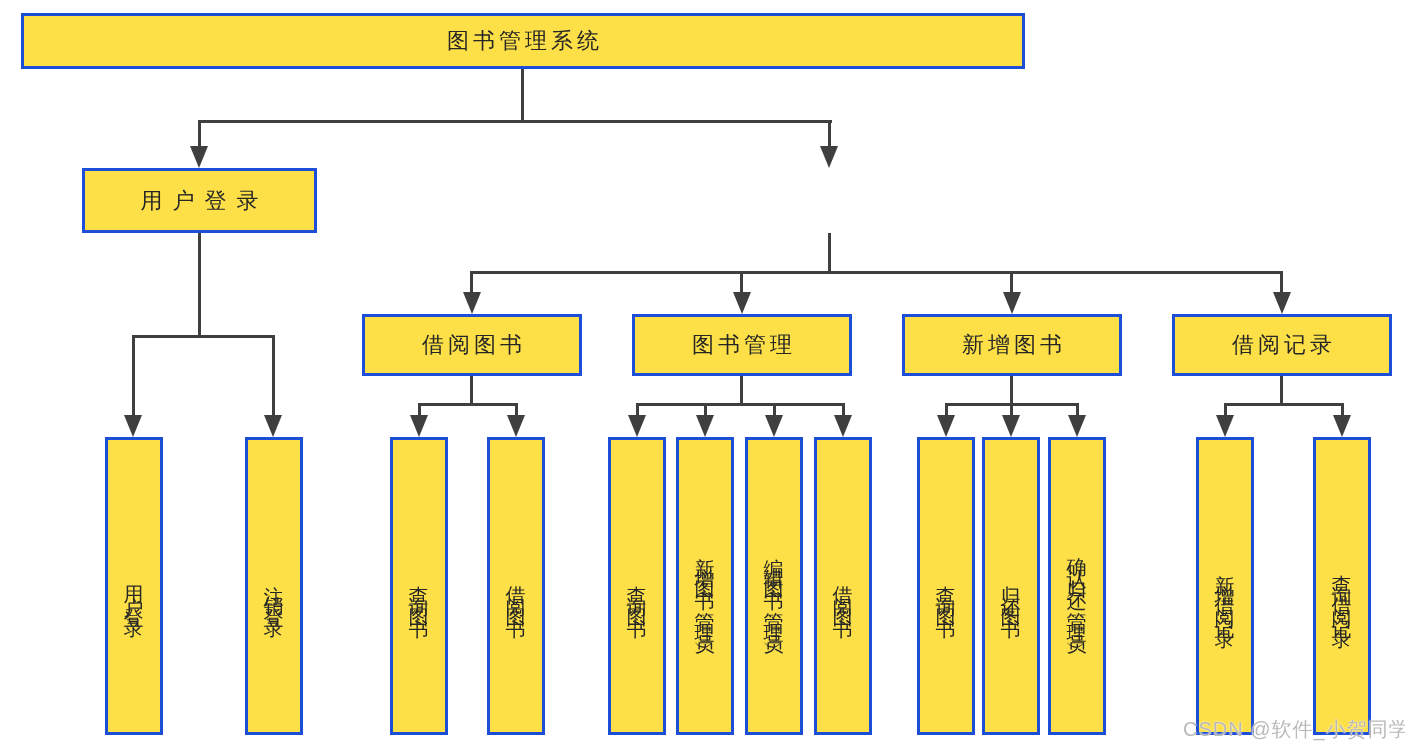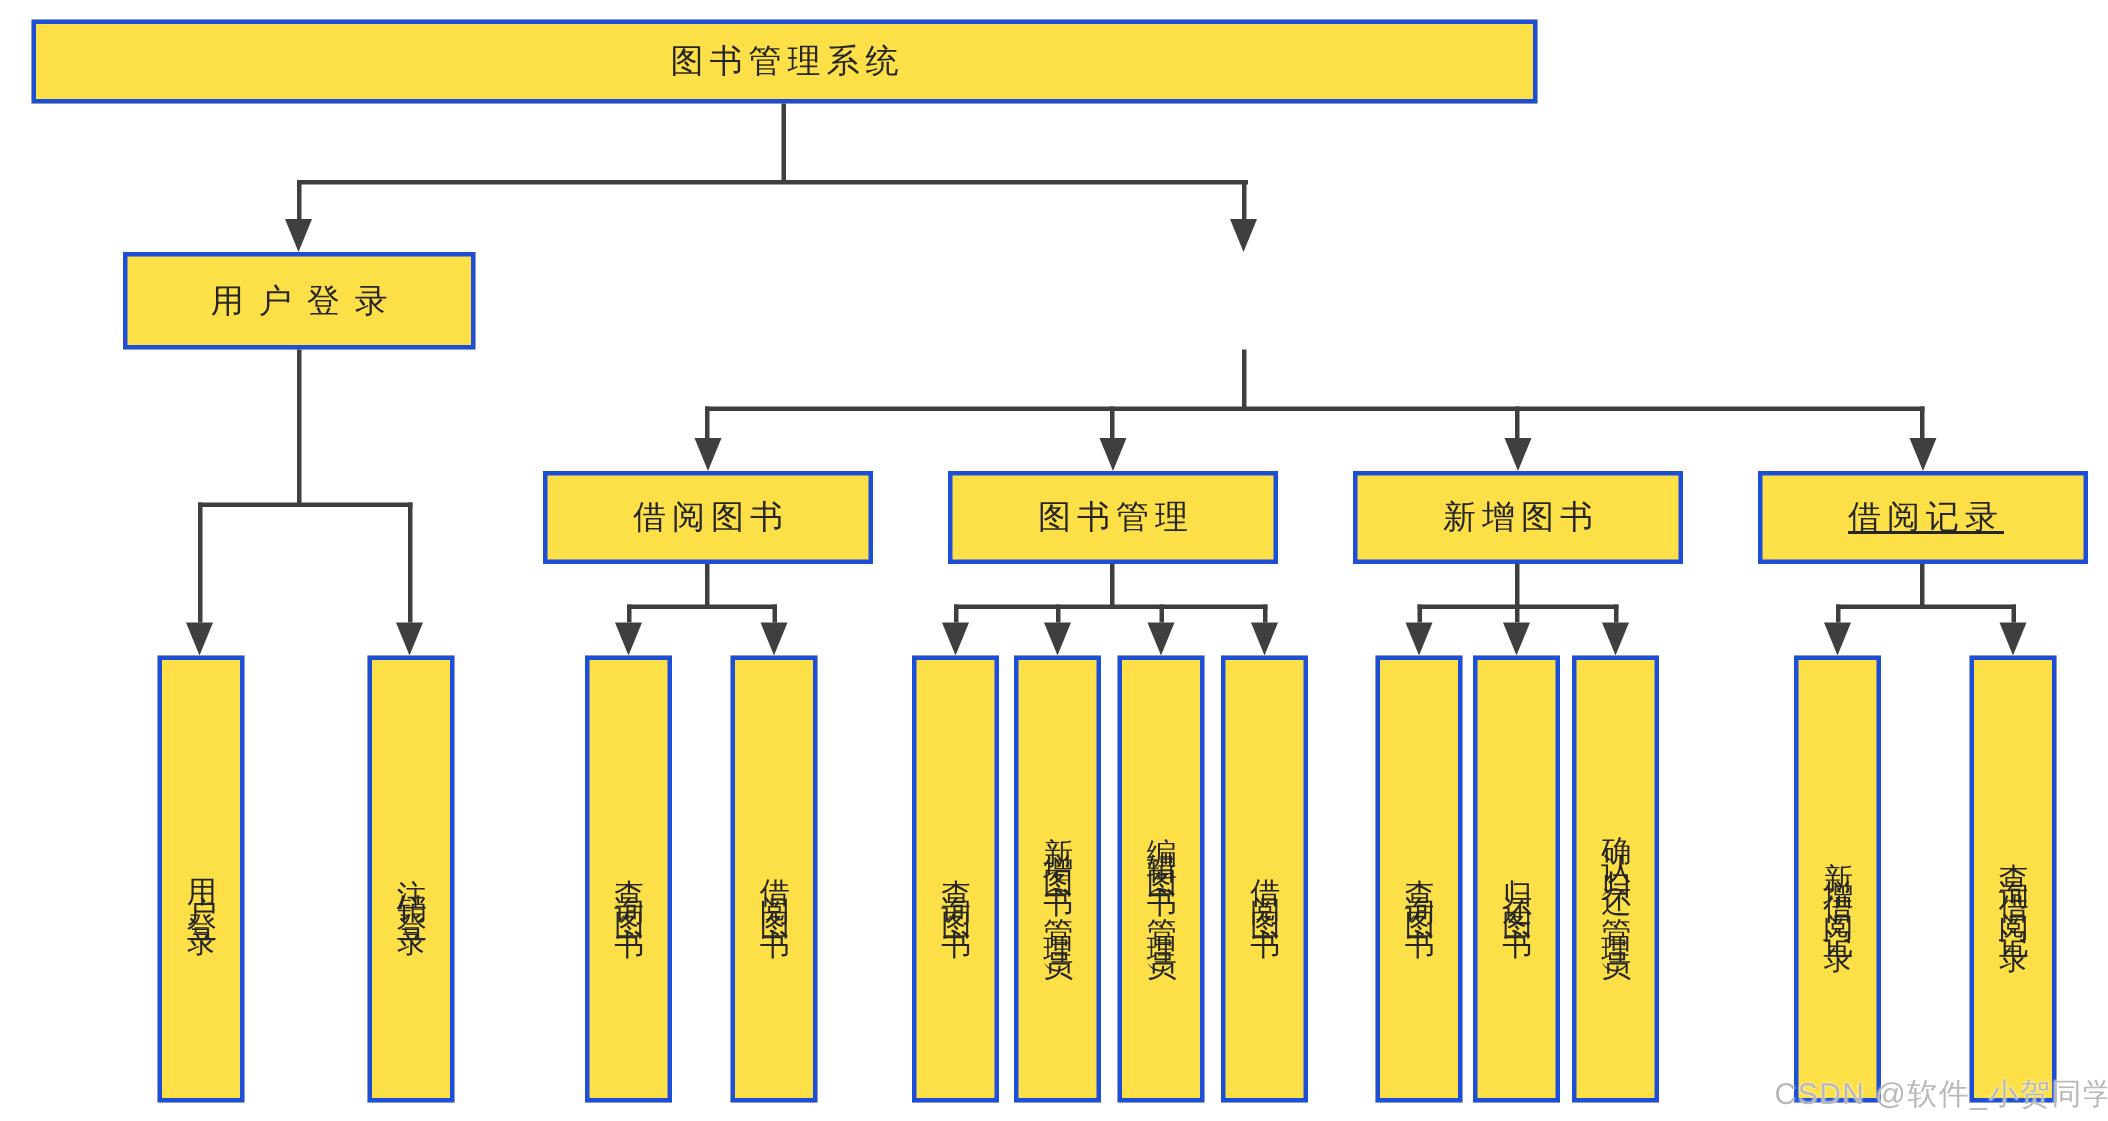--- a/index.html
+++ b/index.html
@@ -80,21 +80,21 @@
 
   <div class="box h lvl3" style="left:362px;">
     <span>借阅图书</span>
   </div>
   <div class="box h lvl3" style="left:632px;">
     <span>图书管理</span>
   </div>
   <div class="box h lvl3" style="left:902px;">
     <span>新增图书</span>
   </div>
-  <div class="box h lvl3" style="left:1172px;text-decoration:underline;">
+  <div class="box h lvl3" style="left:1172px;">
     <span>借阅记录</span>
   </div>
 
   <div>
     <div class="vline" style="left:470px;top:376px;height:29px;"></div>
     <div class="hline" style="left:418px;top:403px;width:100px;"></div>
     <div class="vline" style="left:418px;top:403px;height:12px;"></div>
     <div class="arw" style="left:410px;top:415px;"></div>
     <div class="vline" style="left:515px;top:403px;height:12px;"></div>
     <div class="arw" style="left:507px;top:415px;"></div>

